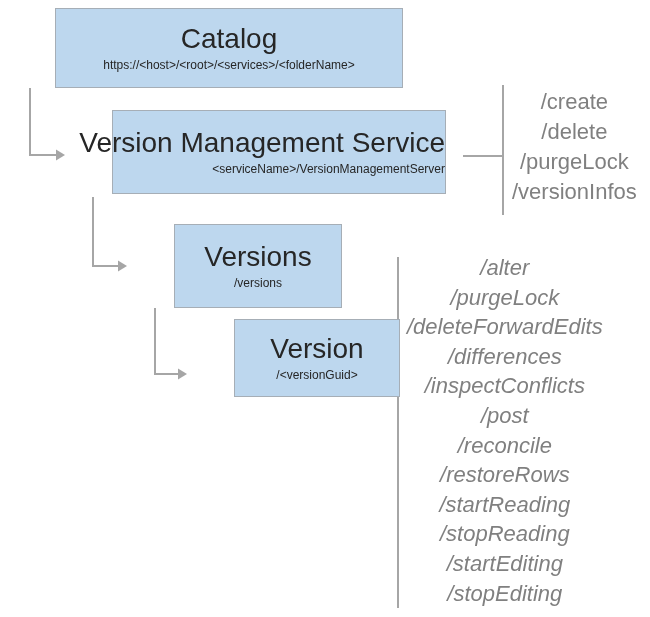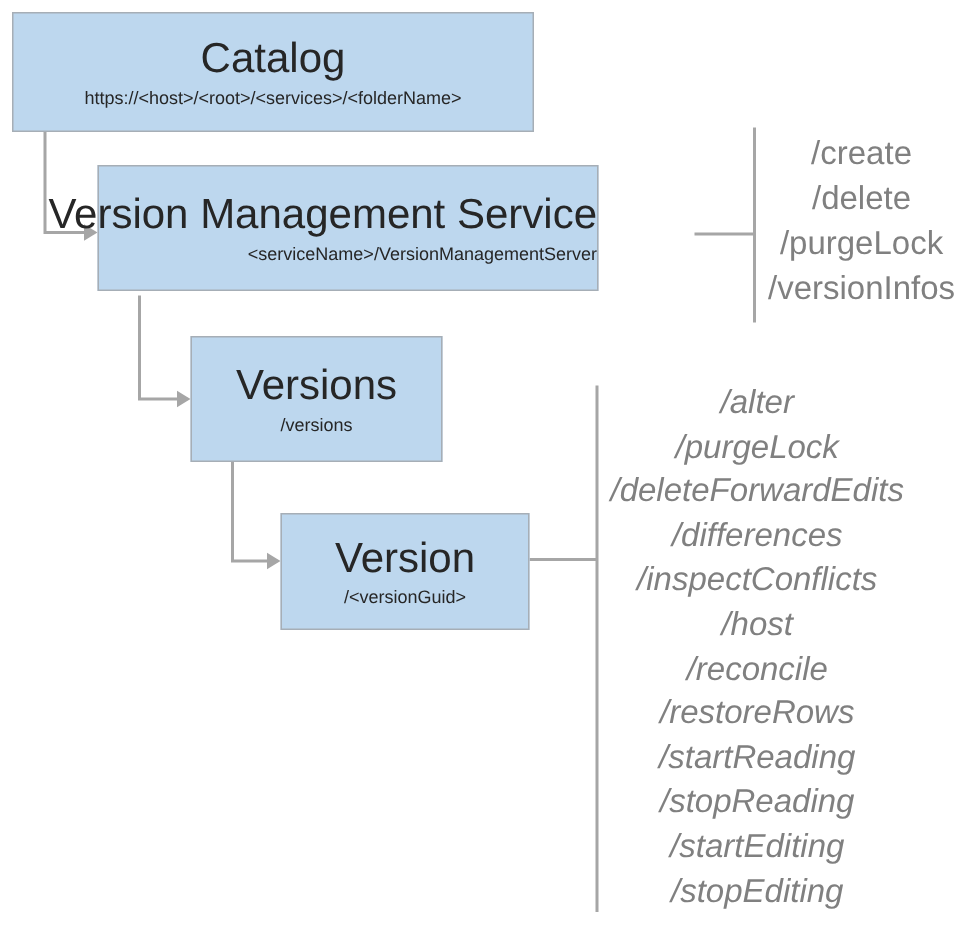--- a/index.html
+++ b/index.html
@@ -37,38 +37,39 @@
     position: absolute;
     z-index: 2;
     background: var(--box-fill, #bdd7ee);
     border: 1px solid var(--box-border, #a6aeb6);
     box-sizing: border-box;
     display: flex;
     flex-direction: column;
     align-items: center;
     justify-content: center;
     text-align: center;
+    margin-left: 47px;
   }
   .node-title {
     font-size: 28px;
     line-height: 1.15;
     color: var(--title-text, #262626);
     white-space: nowrap;
   }
   .node-subtitle {
     font-size: 12px;
     line-height: 1.2;
     margin-top: 3px;
     color: var(--title-text, #262626);
     white-space: nowrap;
   }
   #node-catalog  { left: 8px;   top: 8px;   width: 348px; height: 80px; }
   #node-service  { left: 65px;  top: 110px; width: 334px; height: 84px; align-items: flex-end; }
   #node-versions { left: 127px; top: 224px; width: 168px; height: 84px; }
-  #node-version  { left: 187px; top: 342px; width: 166px; height: 78px; }
+  #node-version  { left: 187px; top: 319px; width: 166px; height: 78px; }
   .ops-list {
     position: absolute;
     z-index: 2;
     color: var(--operation-text, #808080);
     font-size: 22px;
     white-space: nowrap;
     text-align: center;
   }
   #ops-service { left: 512px; top: 87px; }
   #ops-service .op-item { height: 30px; line-height: 30px; }
@@ -124,21 +125,21 @@
       <div class="op-item">/purgeLock</div>
       <div class="op-item">/versionInfos</div>
     </div>
 
   <div class="ops-list" id="ops-version">
       <div class="op-item">/alter</div>
       <div class="op-item">/purgeLock</div>
       <div class="op-item">/deleteForwardEdits</div>
       <div class="op-item">/differences</div>
       <div class="op-item">/inspectConflicts</div>
-      <div class="op-item">/host</div>
+      <div class="op-item">/post</div>
       <div class="op-item">/reconcile</div>
       <div class="op-item">/restoreRows</div>
       <div class="op-item">/startReading</div>
       <div class="op-item">/stopReading</div>
       <div class="op-item">/startEditing</div>
       <div class="op-item">/stopEditing</div>
     </div>
 
 </div>
 

